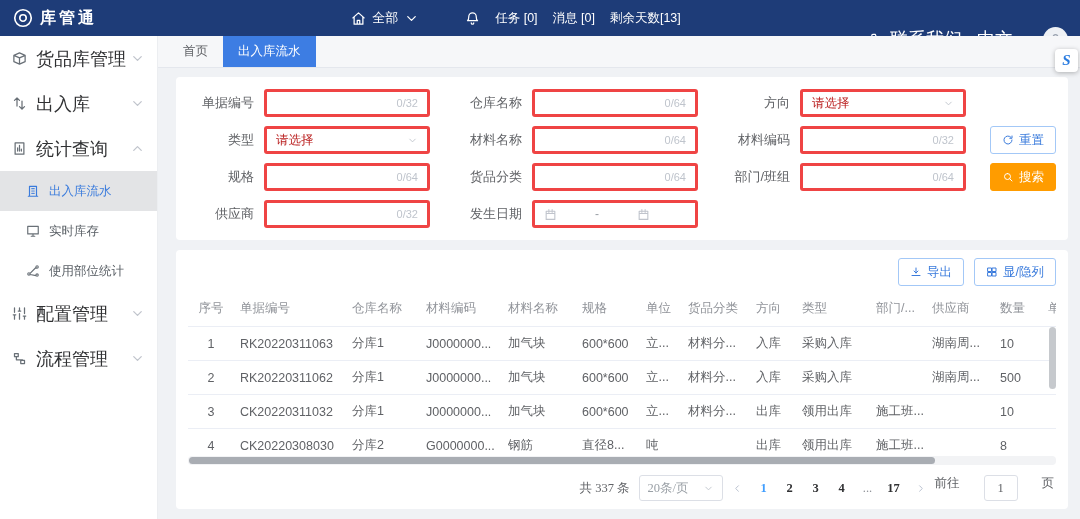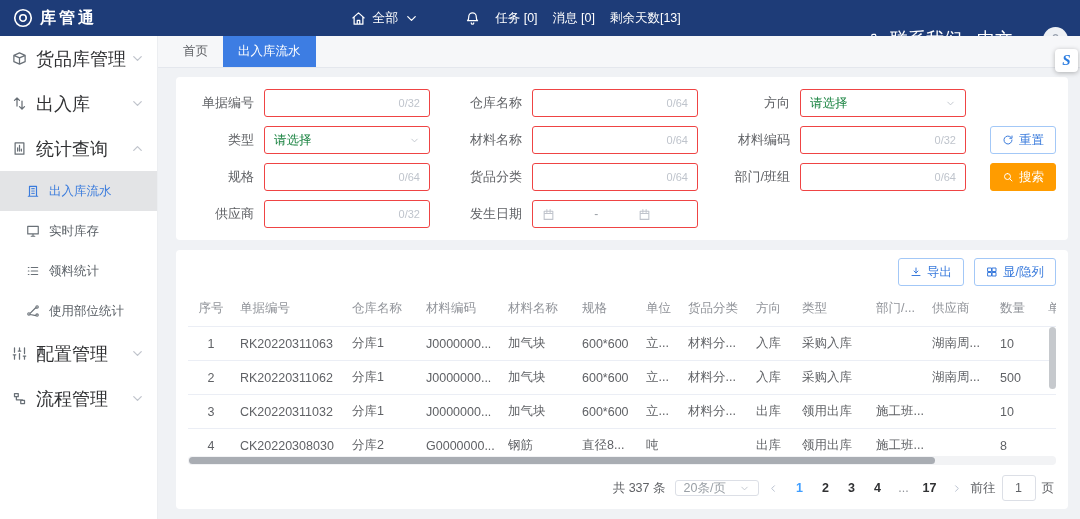--- a/index.html
+++ b/index.html
@@ -45,24 +45,24 @@
            color:#2a7ce0;font-family:"Liberation Serif","DejaVu Serif",serif;font-weight:bold;font-style:italic;font-size:15px;z-index:6;cursor:pointer;}
 
   .content{flex:1;display:flex;flex-direction:column;padding:9px 12px 10px 18px;min-height:0;}
   .card{background:#fff;border-radius:4px;}
 
   
   .filter-card{padding:12px 12px 3px 4px;margin-bottom:10px;}
   .f-row{display:flex;align-items:center;margin-bottom:9px;}
   .f-field{flex:1;display:flex;align-items:center;min-width:0;}
   .f-label{flex:0 0 74px;width:74px;text-align:right;font-size:13px;color:#606266;white-space:nowrap;}
-  .f-input{flex:1;height:28px;border:1px solid #ef4444;border-radius:3px;margin-left:10px;margin-right:18px;
+  .f-input{flex:1;height:28px;border:3px solid #ef4444;border-radius:3px;margin-left:10px;margin-right:18px;
            display:flex;align-items:center;padding:0 9px;background:#fff;font-size:12px;color:#606266;box-sizing:border-box;}
   .counter{margin-left:auto;font-size:11px;color:#bfc4cc;}
-  .placeholder{color:#15803d;font-size:12.5px;}
+  .placeholder{color:#b91c1c;font-size:12.5px;}
   .f-input .chev{margin-left:auto;color:#c0c4cc;}
   .f-input .cal{color:#c0c4cc;width:13px;height:13px;}
   .dash{color:#9aa0a6;padding:0 2px;}
   .sp{flex:1;}
   .btncell{flex:0 0 72px;display:flex;justify-content:flex-end;}
   .btn{height:28px;display:inline-flex;align-items:center;gap:5px;border-radius:3px;font-size:12.5px;padding:0 11px;
        border:1px solid transparent;cursor:pointer;background:#fff;font-family:inherit;white-space:nowrap;}
   .btn .ic{width:12px;height:12px;}
   .btn-plain{border-color:#a3c8f7;color:#3a7bdc;}
   .btn-search{background:#ff9c00;color:#fff;border-color:#ff9c00;}
@@ -73,29 +73,29 @@
   .table-wrap{flex:1;overflow:hidden;position:relative;min-height:0;}
   table{border-collapse:collapse;table-layout:fixed;width:920px;}
   th{font-size:12.5px;color:#909399;font-weight:normal;text-align:left;padding:9px 6px;border-bottom:1px solid #ebeef5;white-space:nowrap;overflow:hidden;}
   td{font-size:12.5px;color:#606266;padding:8px 6px;border-bottom:1px solid #ebeef5;white-space:nowrap;overflow:hidden;}
   th:first-child,td:first-child{text-align:center;}
   .vscroll{position:absolute;right:0;top:36px;width:7px;height:62px;background:#c6c9cd;border-radius:4px;}
   .hscroll{height:9px;background:#f2f3f5;border-radius:4px;margin:2px 0 2px;position:relative;flex:0 0 9px;}
   .hscroll-thumb{position:absolute;left:1px;top:1px;height:7px;width:86%;background:#a9adb3;border-radius:4px;}
 
   
-  .pagination{display:flex;align-items:center;justify-content:flex-end;gap:9px;padding:8px 2px 4px;font-size:12.5px;color:#606266;flex:0 0 auto;}
-  .psize{width:84px;height:16px;border:1px solid #dcdfe6;border-radius:3px;display:flex;align-items:center;padding:0 8px;color:#9aa0a6;box-sizing:border-box;cursor:pointer;}
+  .pagination{display:flex;align-items:center;justify-content:flex-end;gap:9px;padding:8px 2px 4px;font-size:12.5px;color:#606266;flex:0 0 auto;font-family:Liberation Serif, serif;}
+  .psize{width:84px;height:26px;border:1px solid #dcdfe6;border-radius:3px;display:flex;align-items:center;padding:0 8px;color:#9aa0a6;box-sizing:border-box;cursor:pointer;}
   .psize .chev{margin-left:auto;color:#c0c4cc;}
   .pages{display:flex;align-items:center;gap:2px;}
   .page-num{min-width:24px;height:26px;display:inline-flex;align-items:center;justify-content:center;font-weight:bold;color:#303133;cursor:pointer;font-size:12.5px;}
   .page-num.active{color:#409eff;}
   .page-num.dots{color:#909399;font-weight:normal;cursor:default;}
   .parrow{color:#b4bccc;display:flex;align-items:center;cursor:pointer;}
-  .goto{display:flex;align-items:center;gap:6px;}
+  .goto{display:flex;gap:24px;}
   .goto-input{width:34px;height:26px;border:1px solid #dcdfe6;border-radius:3px;display:flex;align-items:center;justify-content:center;box-sizing:border-box;}
 </style>
 </head>
 <body>
 
 <div class="app">
 
   <header class="topbar">
     <div class="brand">
       <svg class="ic" viewBox="0 0 24 24">
@@ -178,26 +178,20 @@
             <svg viewBox="0 0 24 24" class="ic ">
               <path d="M4 21h16 M6 21V4h12v17 M10 8h1 M13 8h1 M10 12h1 M13 12h1 M10 16h1 M13 16h1"></path>
             </svg>
             <span class="side-label">出入库流水</span>
           </div>
           <div class="side-child">
             <svg viewBox="0 0 24 24" class="ic ">
               <path d="M3 4h18v13H3z M9 21h6 M12 17v4"></path>
             </svg>
             <span class="side-label">实时库存</span>
-          </div>
-          <div class="side-child">
-            <svg viewBox="0 0 24 24" class="ic ">
-              <path d="M9 6h11 M9 12h11 M9 18h11 M4 6h1 M4 12h1 M4 18h1"></path>
-            </svg>
-            <span class="side-label">领料统计</span>
           </div>
           <div class="side-child">
             <svg viewBox="0 0 24 24" class="ic ">
               <path d="M5 19a2 2 0 100-4 2 2 0 000 4z M19 7a2 2 0 100-4 2 2 0 000 4z M19 21a2 2 0 100-4 2 2 0 000 4z M7 16L17 6 M7 18l10 2"></path>
             </svg>
             <span class="side-label">使用部位统计</span>
           </div>
           <div class="side-item">
             <svg viewBox="0 0 24 24" class="ic ">
               <path d="M4 21v-7 M4 10V3 M12 21v-9 M12 8V3 M20 21v-5 M20 12V3 M2 14h4 M10 8h4 M18 16h4"></path>

